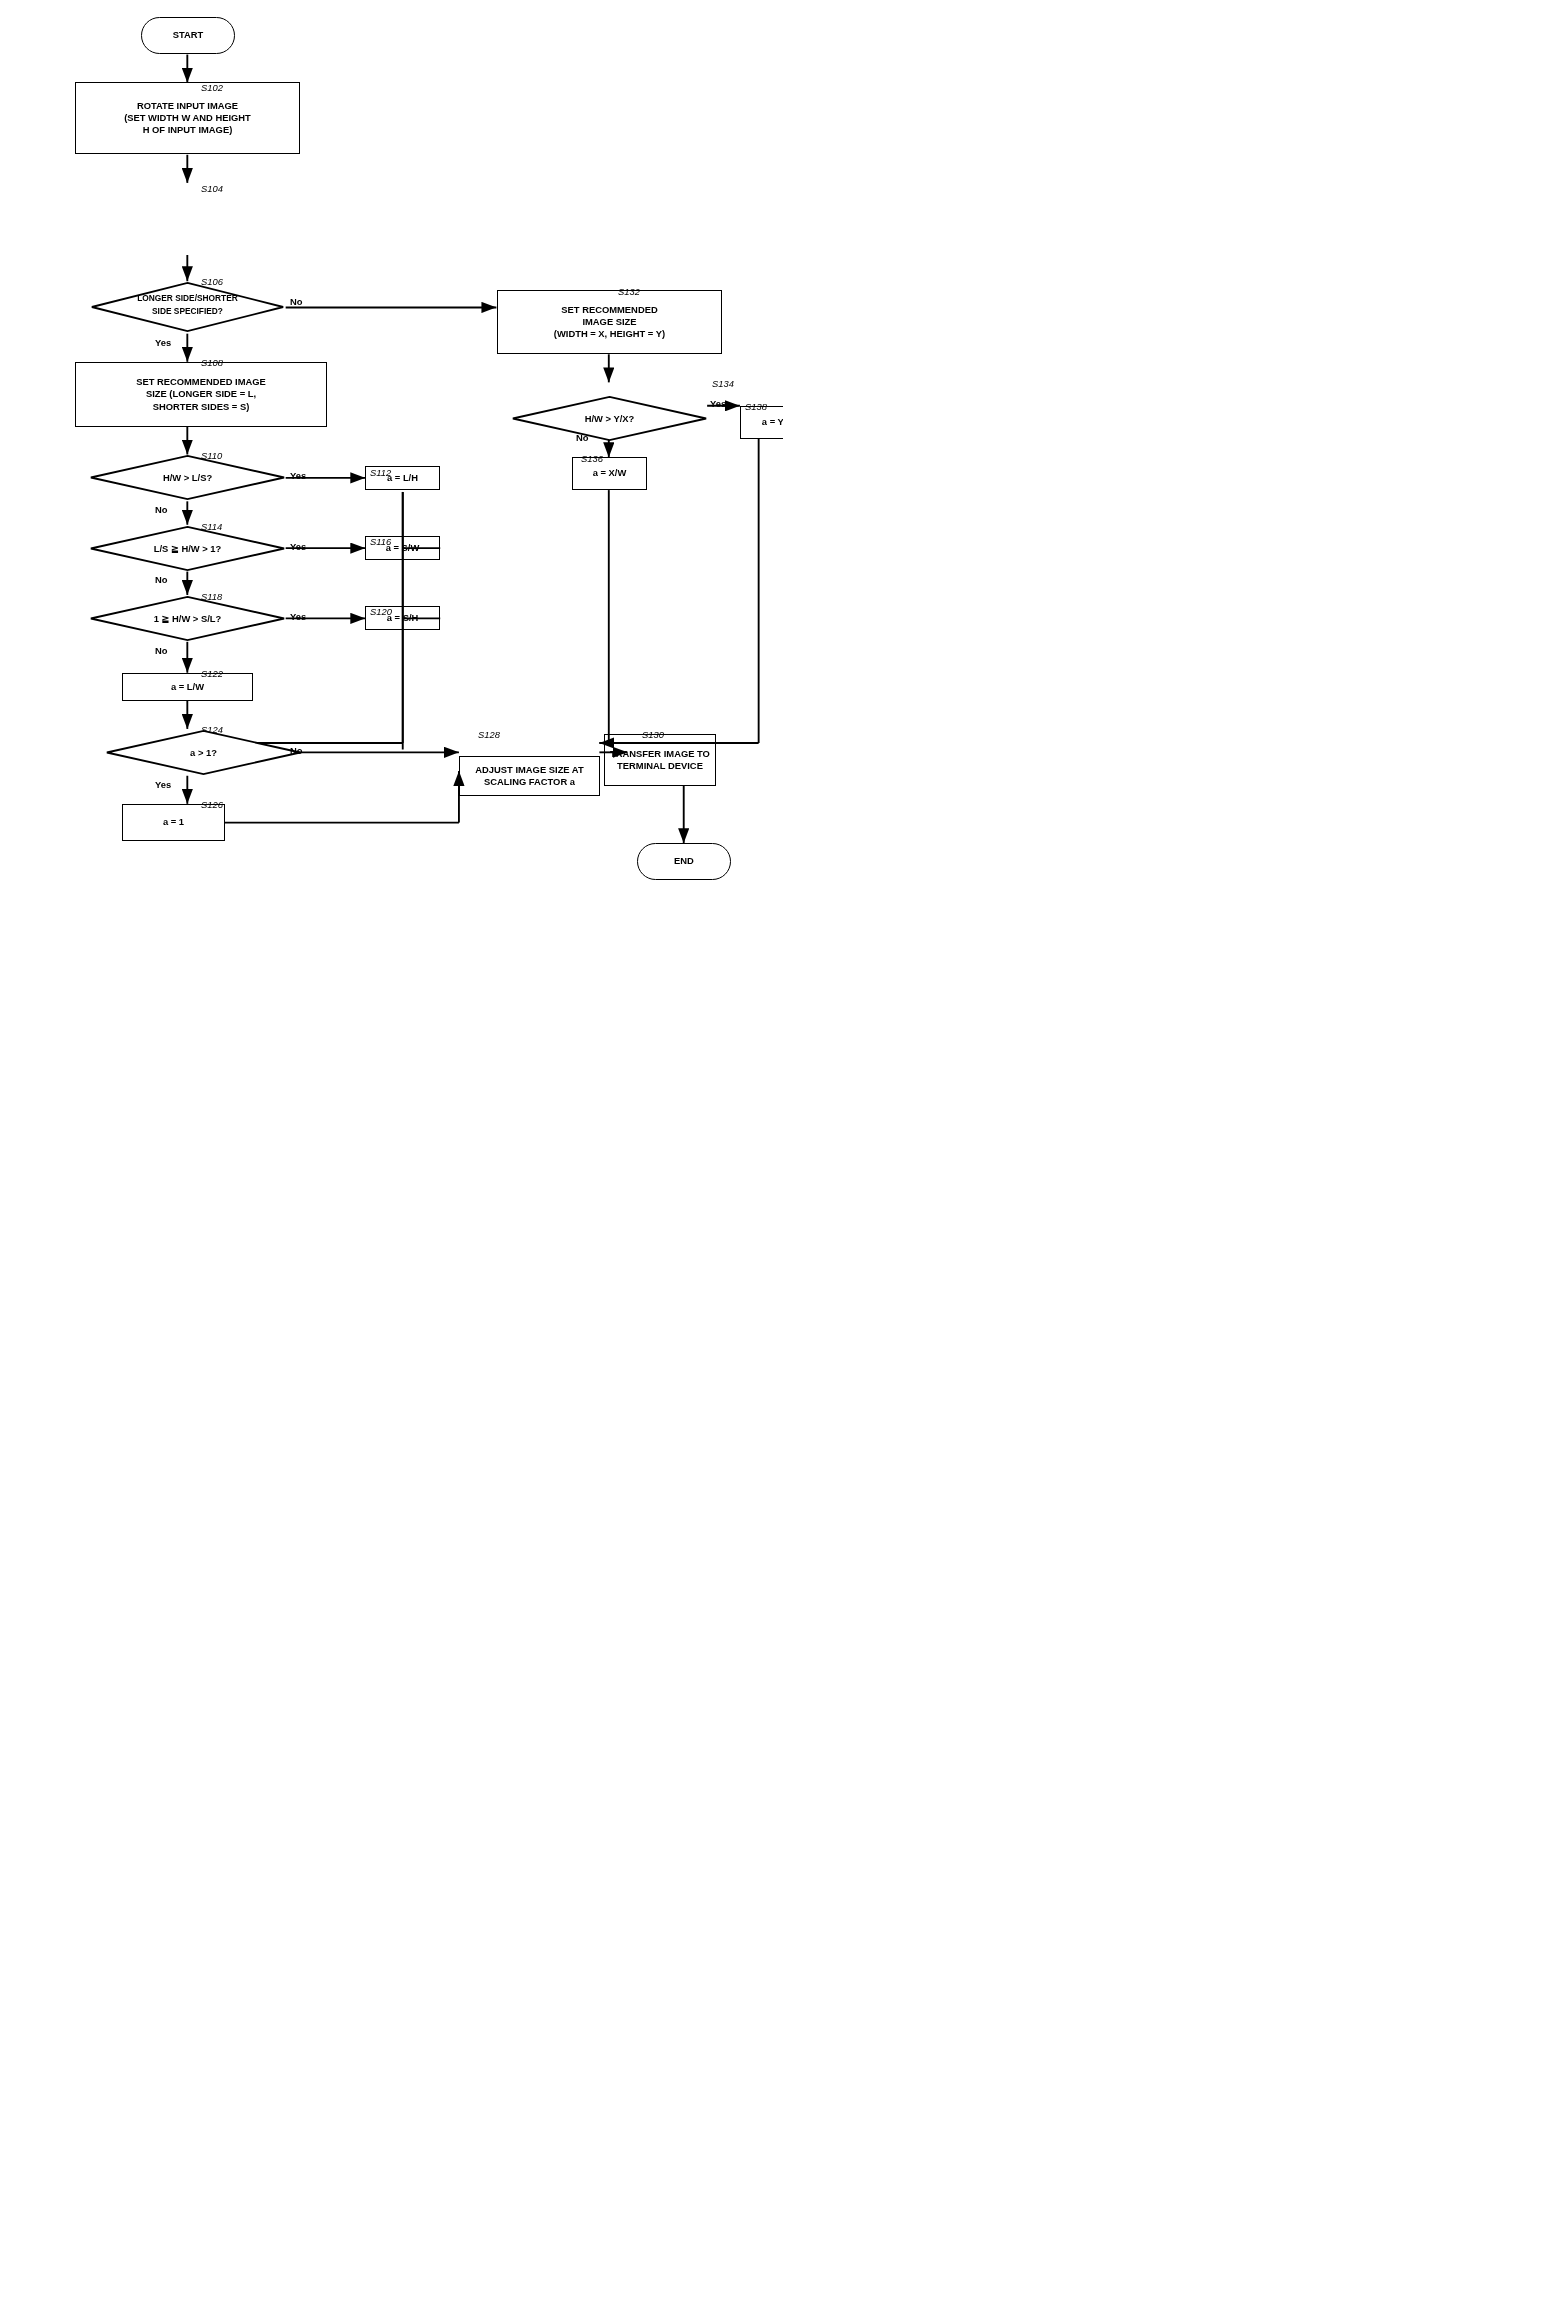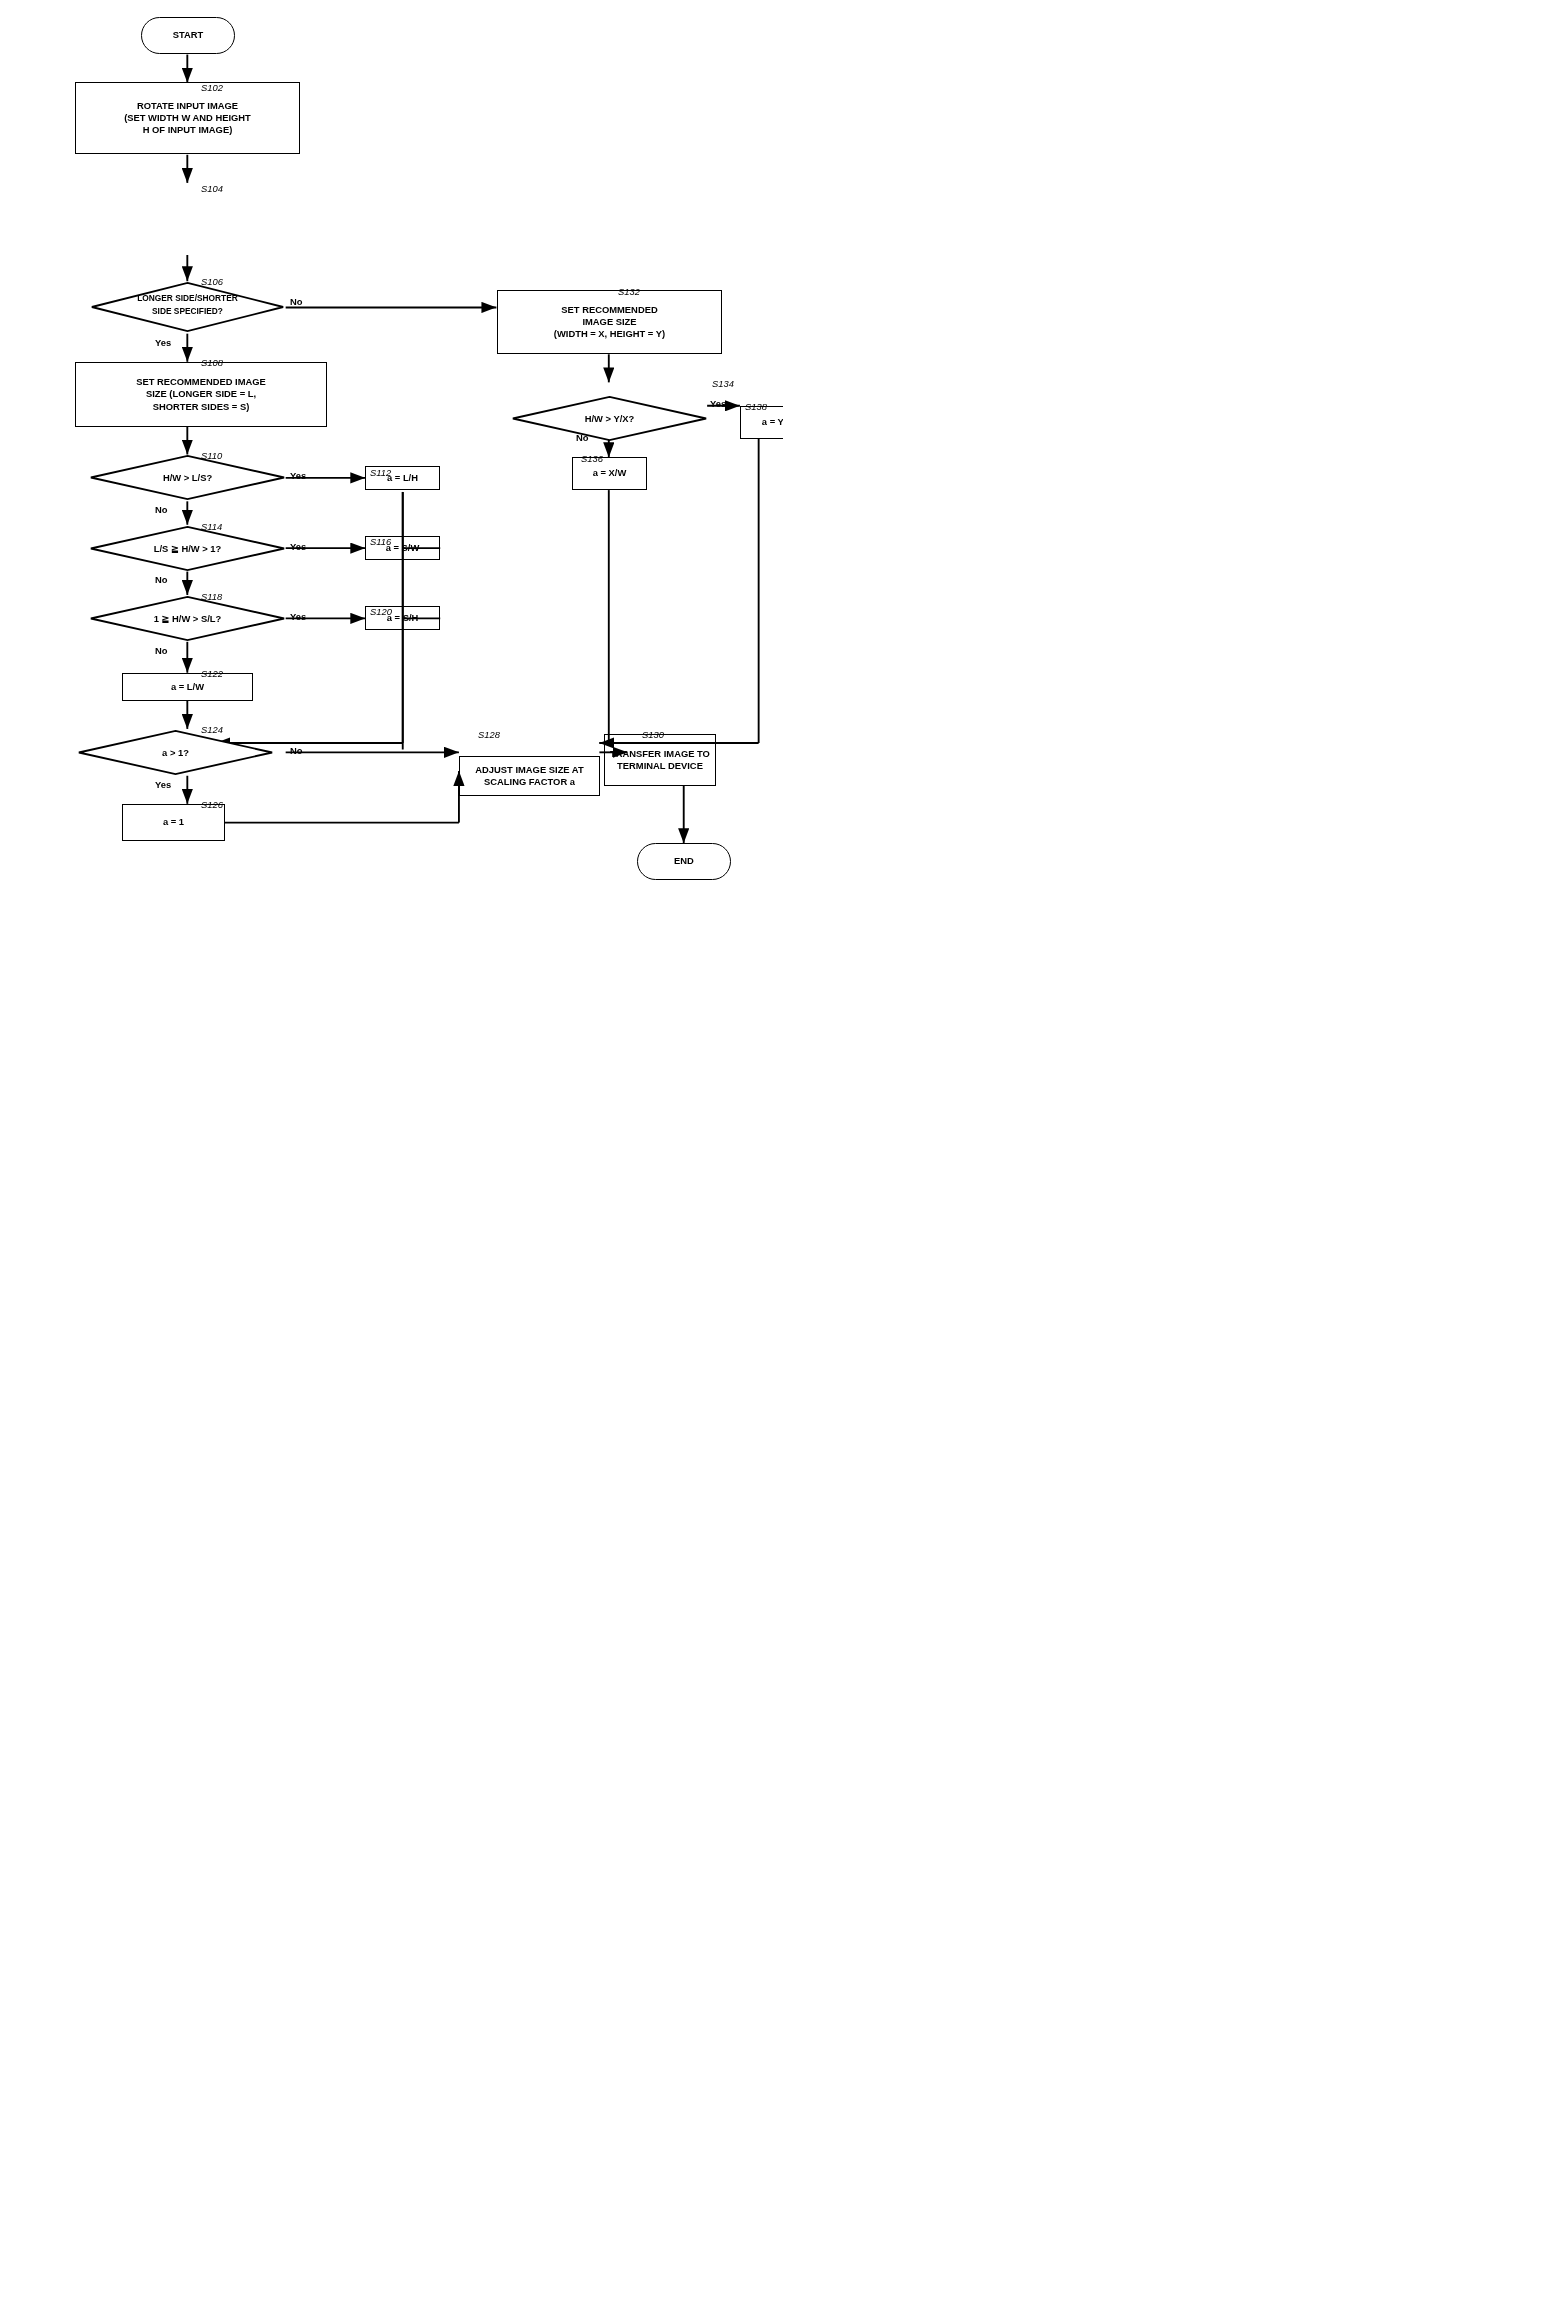--- a/index.html
+++ b/index.html
@@ -271,21 +271,21 @@
   </div>
 
   <div class="shape rect" style="left:122px;top:673px;width:131px;height:28px;">
     <span class="shape-text">a = L/W</span>
   </div>
 
   <div class="step-label" style="left:201px;top:724px;">
     <span>S124</span>
   </div>
 
-  <div class="diamond-wrap" style="left:77px;top:729px;width:197px;height:47px;">
+  <div class="diamond-wrap" style="left:105px;top:729px;width:197px;height:47px;">
     <svg class="diamond" viewBox="0 0 210 50">
       <polygon points="105,2 208,25 105,48 2,25" fill="white" stroke="black" stroke-width="2"></polygon>
       <text x="105" y="29" text-anchor="middle" font-size="10" font-weight="bold">a &gt; 1?</text>
     </svg>
   </div>
   <div class="arrow-label" style="left:290px;top:745px;">
     <span>No</span>
   </div>
   <div class="arrow-label" style="left:155px;top:779px;">
     <span>Yes</span>

